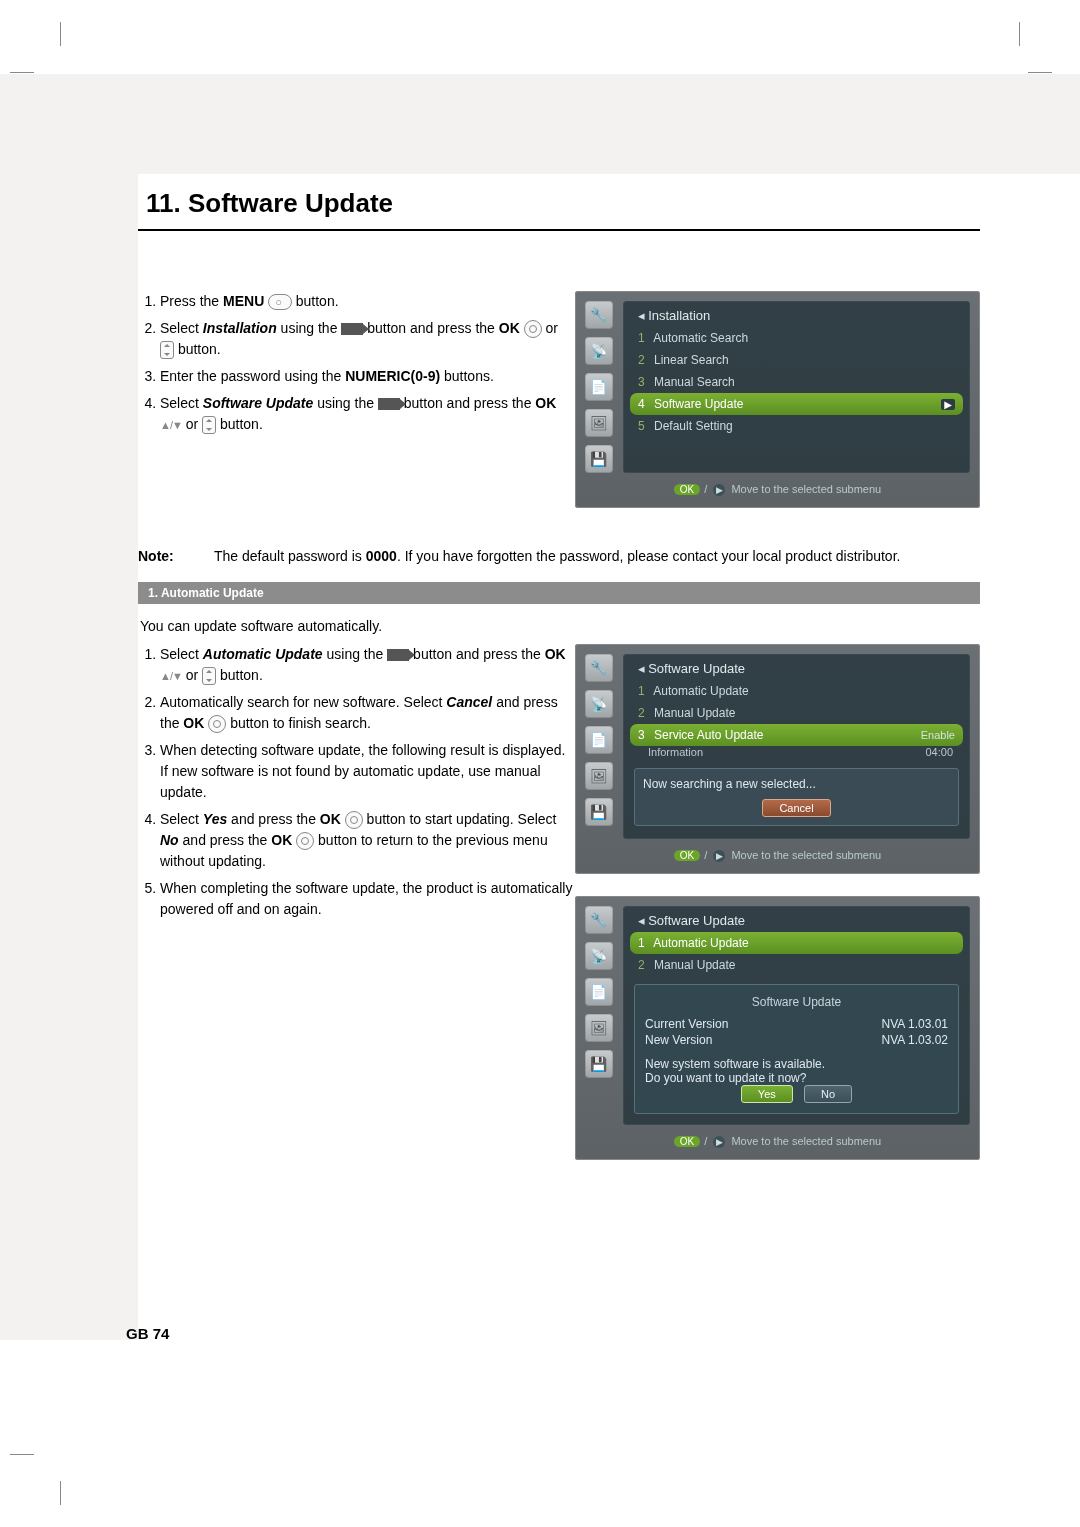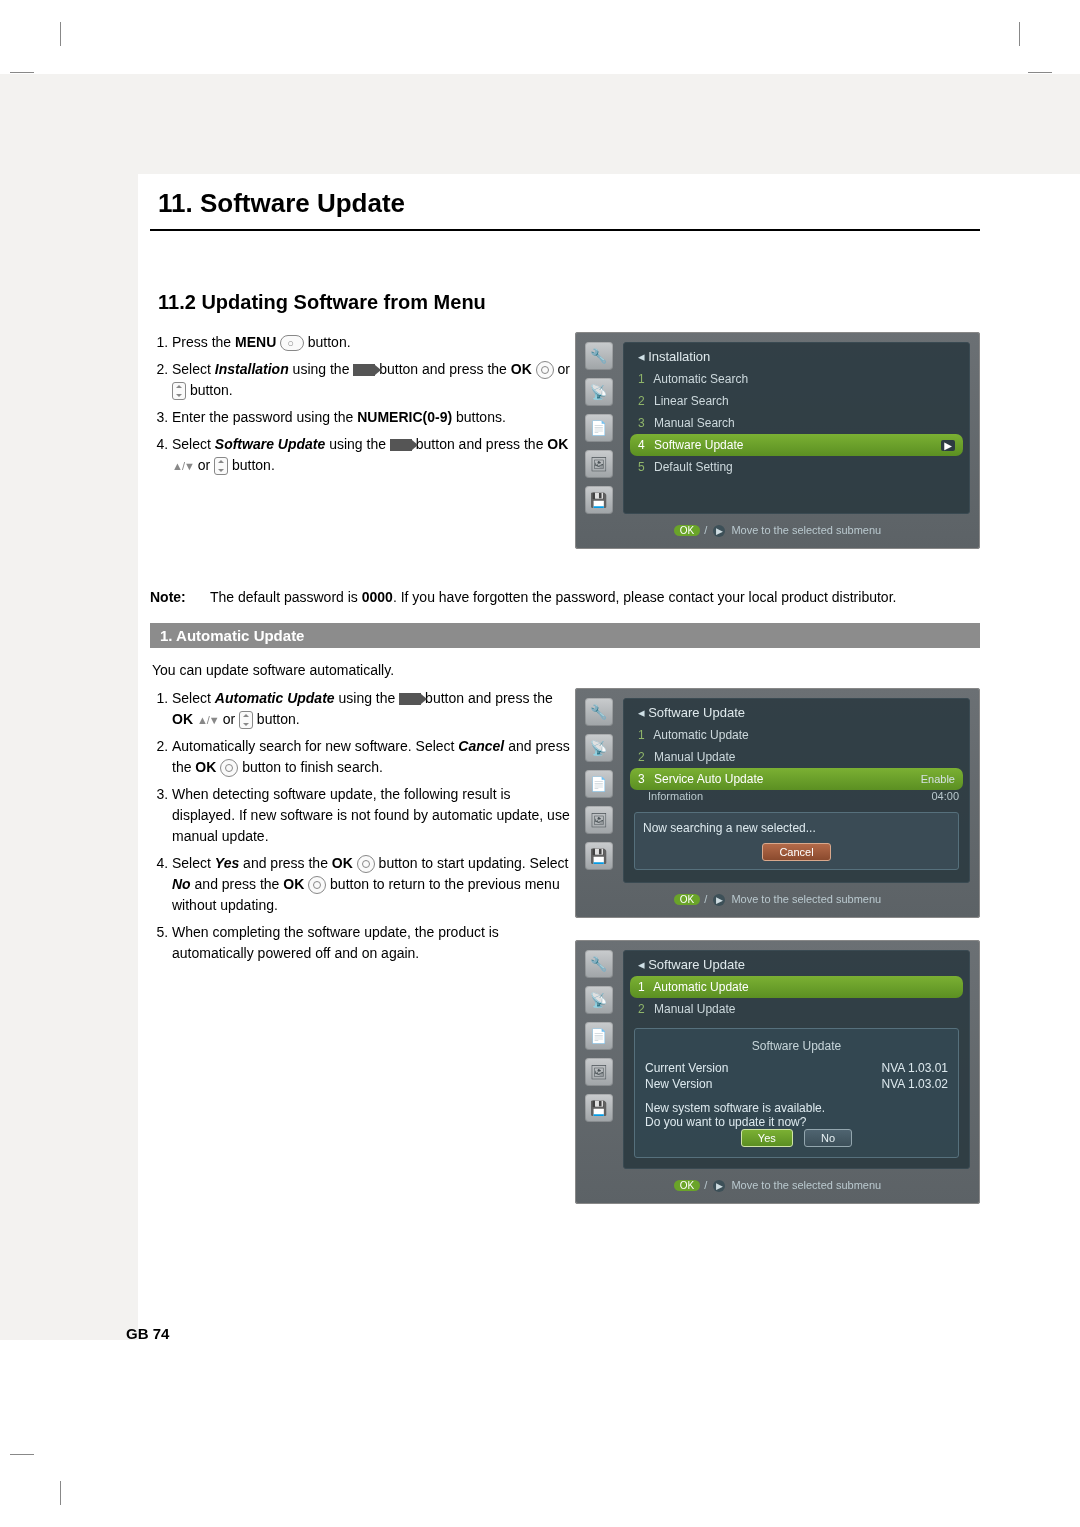--- a/index.html
+++ b/index.html
@@ -21,21 +21,21 @@
     background:#f3f2f0;
   }
   .crop-t{position:absolute;left:60px;top:22px;width:1px;height:24px;background:#888;}
   .crop-l{position:absolute;left:10px;top:72px;width:24px;height:1px;background:#888;}
   .crop-b{position:absolute;left:60px;bottom:22px;width:1px;height:24px;background:#888;}
   .crop-bl{position:absolute;left:10px;bottom:72px;width:24px;height:1px;background:#888;}
   .crop-r{position:absolute;right:28px;top:72px;width:24px;height:1px;background:#888;}
   .crop-rt{position:absolute;right:60px;top:22px;width:1px;height:24px;background:#888;}
 
   .content{
-    position:absolute;left:150px;top:188px;right:100px;
+    position:absolute;left:138px;top:188px;right:100px;
   }
   h1.chapter{
     font-size:26px;font-weight:bold;margin:0 0 6px 0;
     padding:0 0 4px 8px;
   }
   .chapter-underline{border-bottom:2px solid #000;margin-bottom:60px;}
   h2.section{
     font-size:20px;font-weight:bold;margin:0 0 18px 8px;
   }
   .row{display:flex;align-items:flex-start;}
@@ -77,25 +77,25 @@
     display:inline-block;border:1px solid #888;border-radius:3px;
     width:12px;height:16px;vertical-align:middle;background:#fafafa;
     position:relative;
   }
   .udkey::before{content:"";position:absolute;left:3px;top:2px;width:0;height:0;
     border-left:3px solid transparent;border-right:3px solid transparent;
     border-bottom:3px solid #888;}
   .udkey::after{content:"";position:absolute;left:3px;bottom:2px;width:0;height:0;
     border-left:3px solid transparent;border-right:3px solid transparent;
     border-top:3px solid #888;}
-  .note{display:flex;gap:14px;font-size:14px;margin:18px 0 18px 0;}
+  .note{display:flex;gap:30px;font-size:14px;margin:18px 0 18px 0;}
   .note .label{font-weight:bold;min-width:46px;}
   .subhead{
     background:#8c8c8c;color:#fff;font-weight:bold;
-    padding:4px 10px;font-size:15px;margin:14px 0 14px 0;
+    padding:4px 10px;font-size:12px;margin:14px 0 14px 0;
   }
   .intro{font-size:14px;margin:0 0 10px 2px;}
 
   
   .tv{
     width:405px;flex:0 0 405px;
     background:linear-gradient(#6b7074,#5c6266);
     border-radius:3px;padding:10px 10px 12px 10px;
     box-shadow:0 0 0 1px #888 inset;
     color:#d9e6ea;font-size:12px;
@@ -127,21 +127,21 @@
   .tv-item .num{color:#8fb56a;margin-right:6px;}
   .tv-item.sel{
     background:linear-gradient(#7bb033,#5b8f22);color:#fff;
     border-radius:7px;margin:0 6px;
     padding-left:8px;
   }
   .tv-item.sel .num{color:#fff;}
   .tv-item .right-val{font-size:11px;color:#d5e1e4;text-align:right;}
   .tv-item .chev{color:#fff;background:#2d3b42;border-radius:2px;padding:0 3px;font-size:10px;}
   .tv-sub{
-    padding-left:24px;padding-right:10px;padding-bottom:2px;
+    padding-left:24px;padding-right:16px;padding-bottom:2px;
     font-size:11px;color:#b9c8cd;display:flex;justify-content:space-between;
   }
   .tv-box{
     margin:8px 10px 6px 10px;padding:8px;
     background:rgba(60,78,88,.85);border:1px solid #56707c;
     border-radius:3px;color:#dde9ee;font-size:12px;text-align:center;
   }
   .tv-box .msg{text-align:left;margin-bottom:8px;}
   .tv-btn{
     display:inline-block;border:1px solid #93a6ae;border-radius:3px;
@@ -194,21 +194,20 @@
 <div class="crop-l"></div>
 <div class="crop-r"></div>
 <div class="crop-rt"></div>
 <div class="crop-b"></div>
 <div class="crop-bl"></div>
 
 <div class="content">
   <h1 class="chapter">11. Software Update</h1>
   <div class="chapter-underline"></div>
 
-  <h2 class="section">11.2 Updating Software from Menu</h2>
 
   <div class="row">
     <div class="textcol">
       <ol class="steps">
         <li>
           <span>Press the </span>
           <strong>MENU</strong>
           <span class="ico">
                 <span class="btn-oval">○&nbsp;</span>
               </span>

